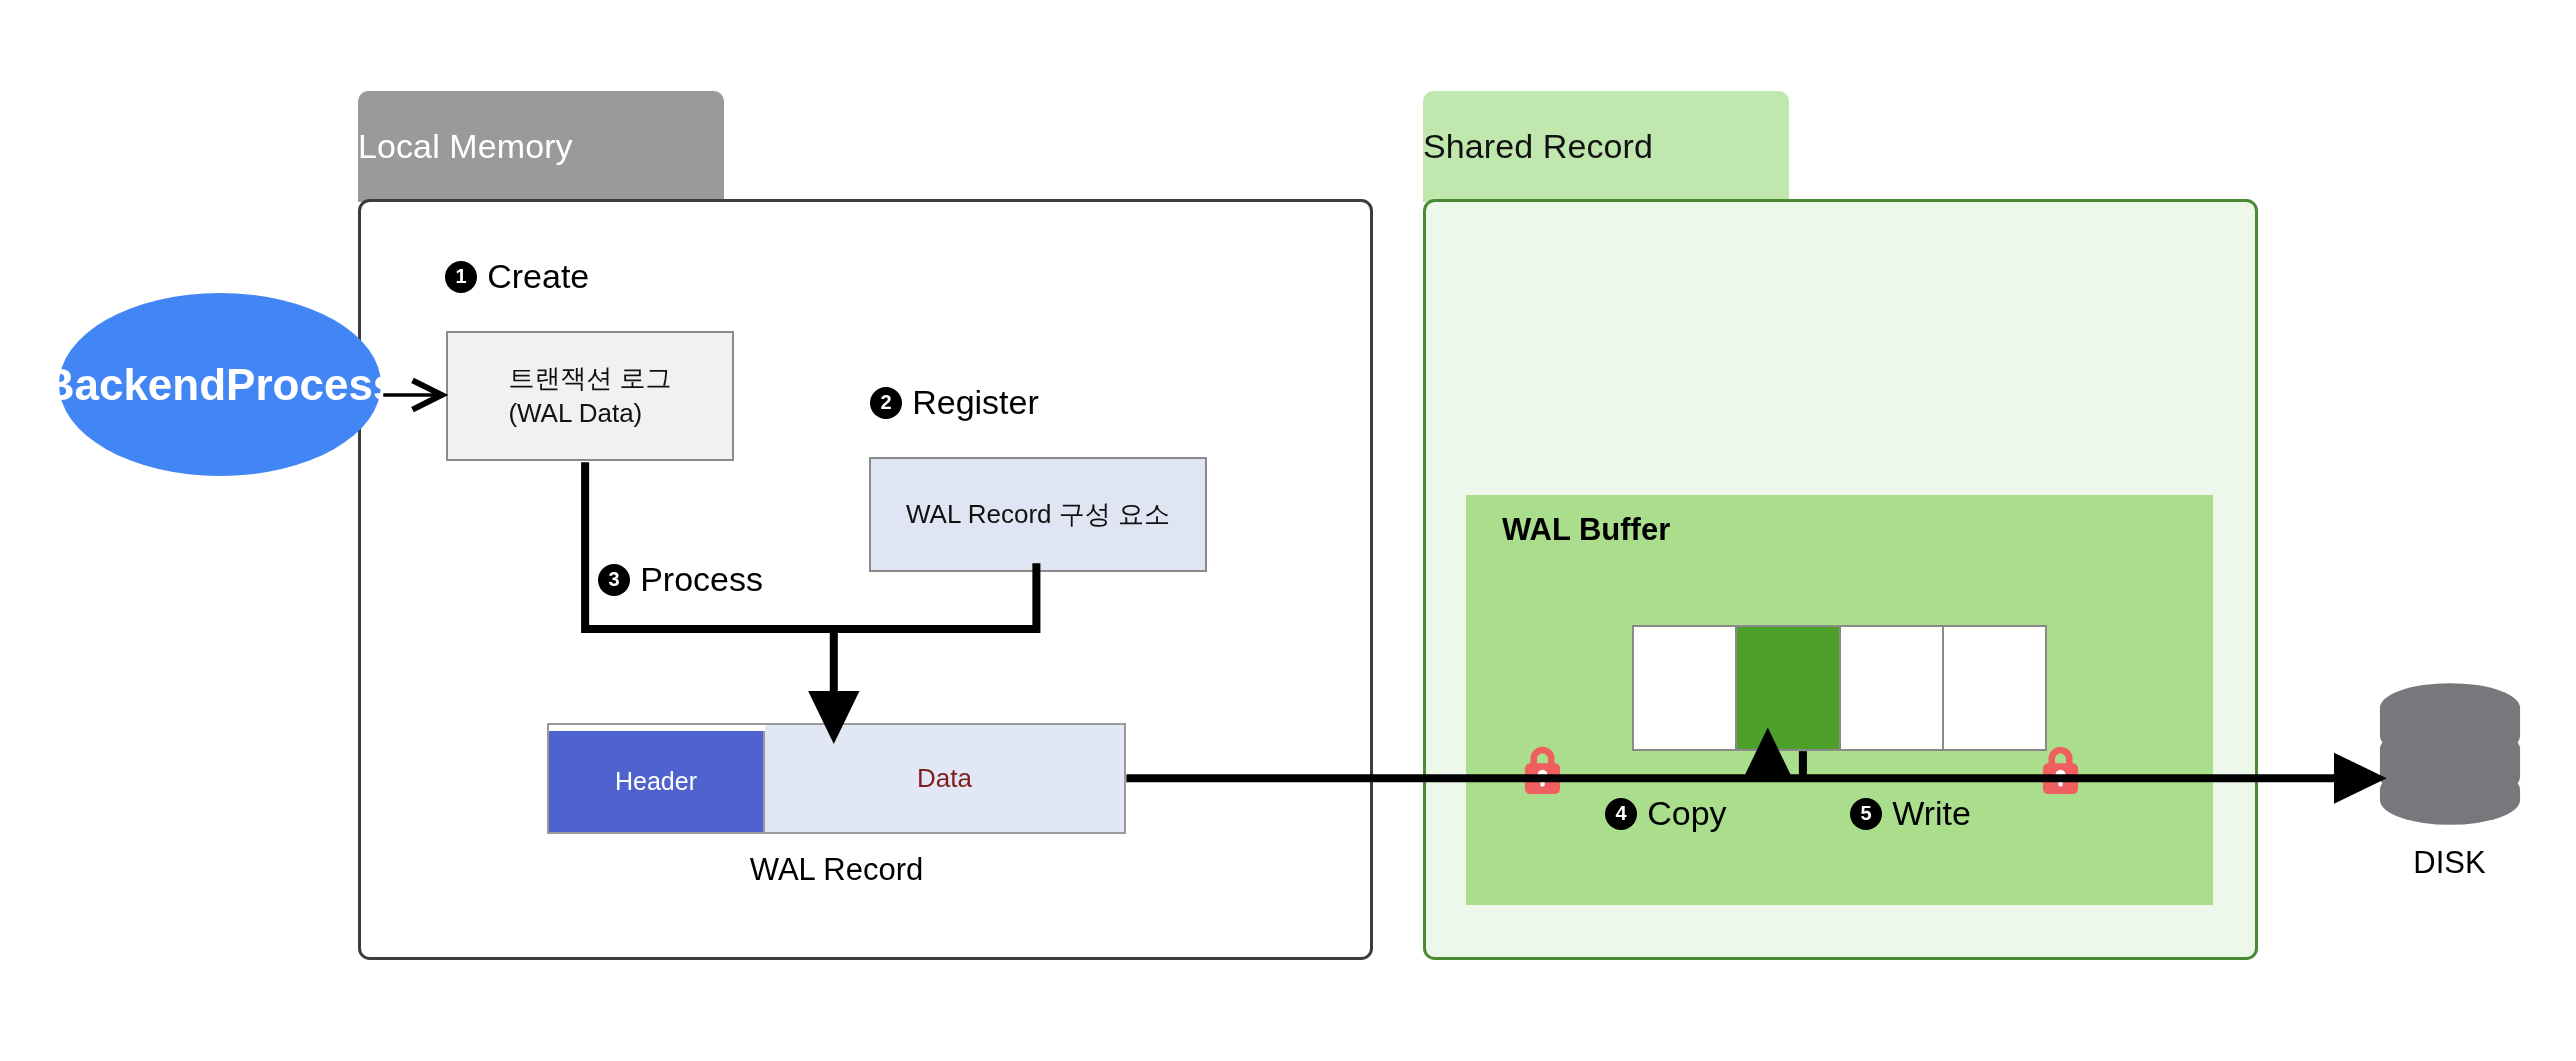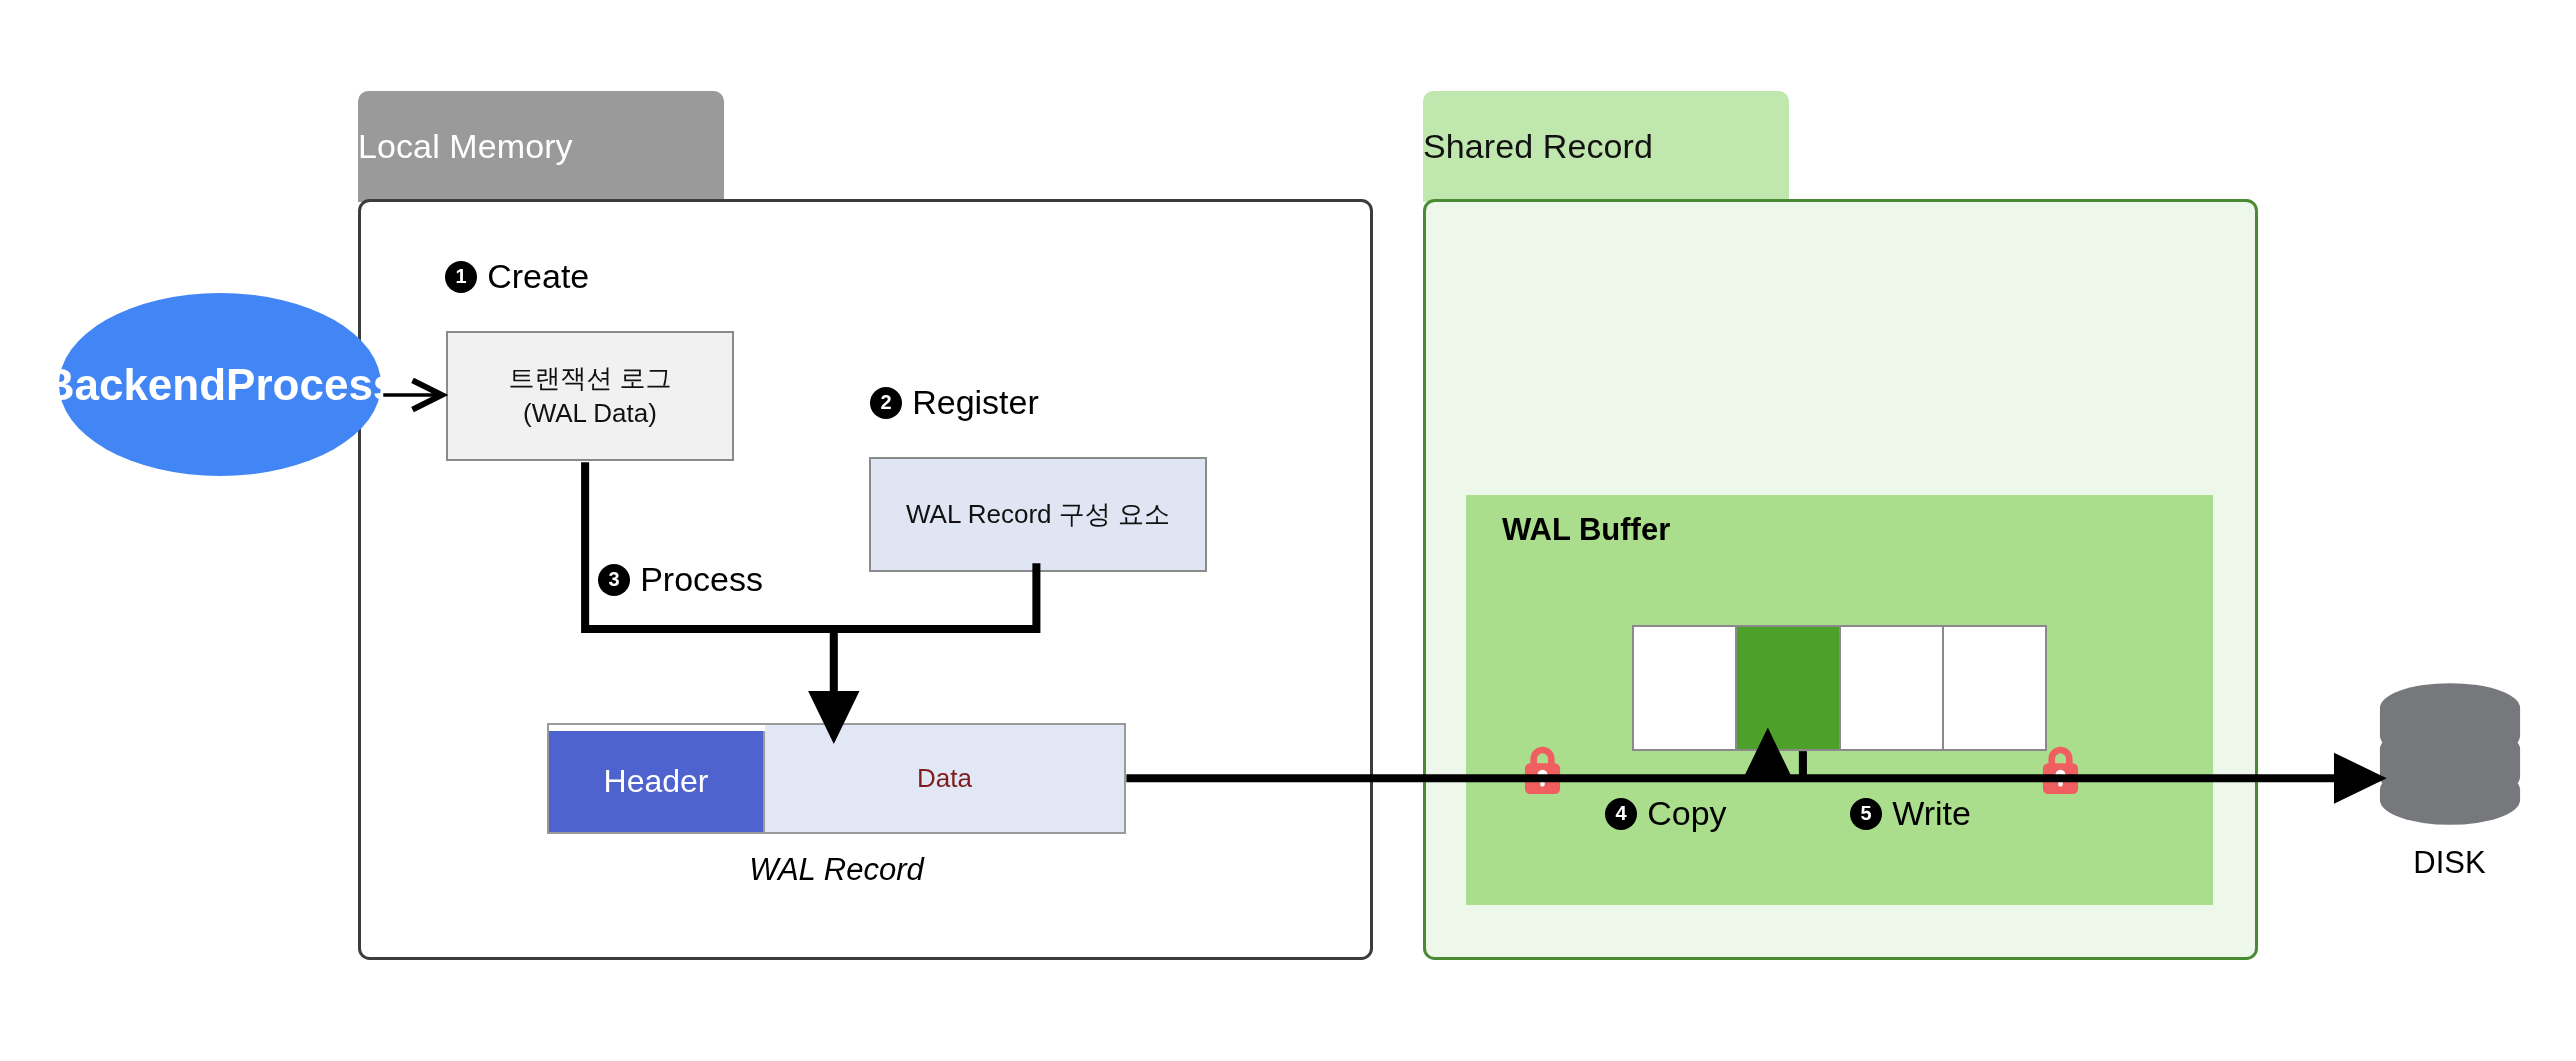--- a/index.html
+++ b/index.html
@@ -92,21 +92,20 @@
     justify-content: center;
     flex: 0 0 auto;
   }
 
   
   .box {
     box-sizing: border-box;
     display: flex;
     align-items: center;
     justify-content: center;
-    text-align: center;
     border: 2.2px solid #8a8a8a;
   }
   .wal-data-box {
     left: 446px; top: 331px; width: 288px; height: 130px;
     background: #f1f1f1;
     color: #111111;
     font-size: 26px;
     line-height: 1.35;
   }
   .register-box {
@@ -120,39 +119,38 @@
   .wal-record {
     left: 547px; top: 723px; width: 579px; height: 111px;
     border: 2.2px solid #9a9a9a;
     box-sizing: border-box;
     display: flex;
   }
   .wr-header {
     width: 216px;
     background: #4f63cf;
     color: #ffffff;
-    font-size: 32px;
+    font-size: 25px;
     display: flex; align-items: center; justify-content: center;
     box-sizing: border-box;
     border-right: 2.2px solid #9a9a9a;
     margin-top: 6px;
   }
   .wr-data {
     flex: 1;
     background: #e2e7f5;
     color: #7f1d1d;
     font-size: 26px;
     display: flex; align-items: center; justify-content: center;
   }
   .wal-record-caption {
     left: 547px; top: 852px; width: 579px;
     text-align: center;
     font-size: 31px;
     color: #000000;
-    font-style: italic;
   }
 
   
   .wal-buffer-box {
     left: 1466px; top: 495px; width: 747px; height: 410px;
     background: #aadd8c;
   }
   .wal-buffer-title {
     left: 1502px; top: 512px;
     font-size: 31px;

